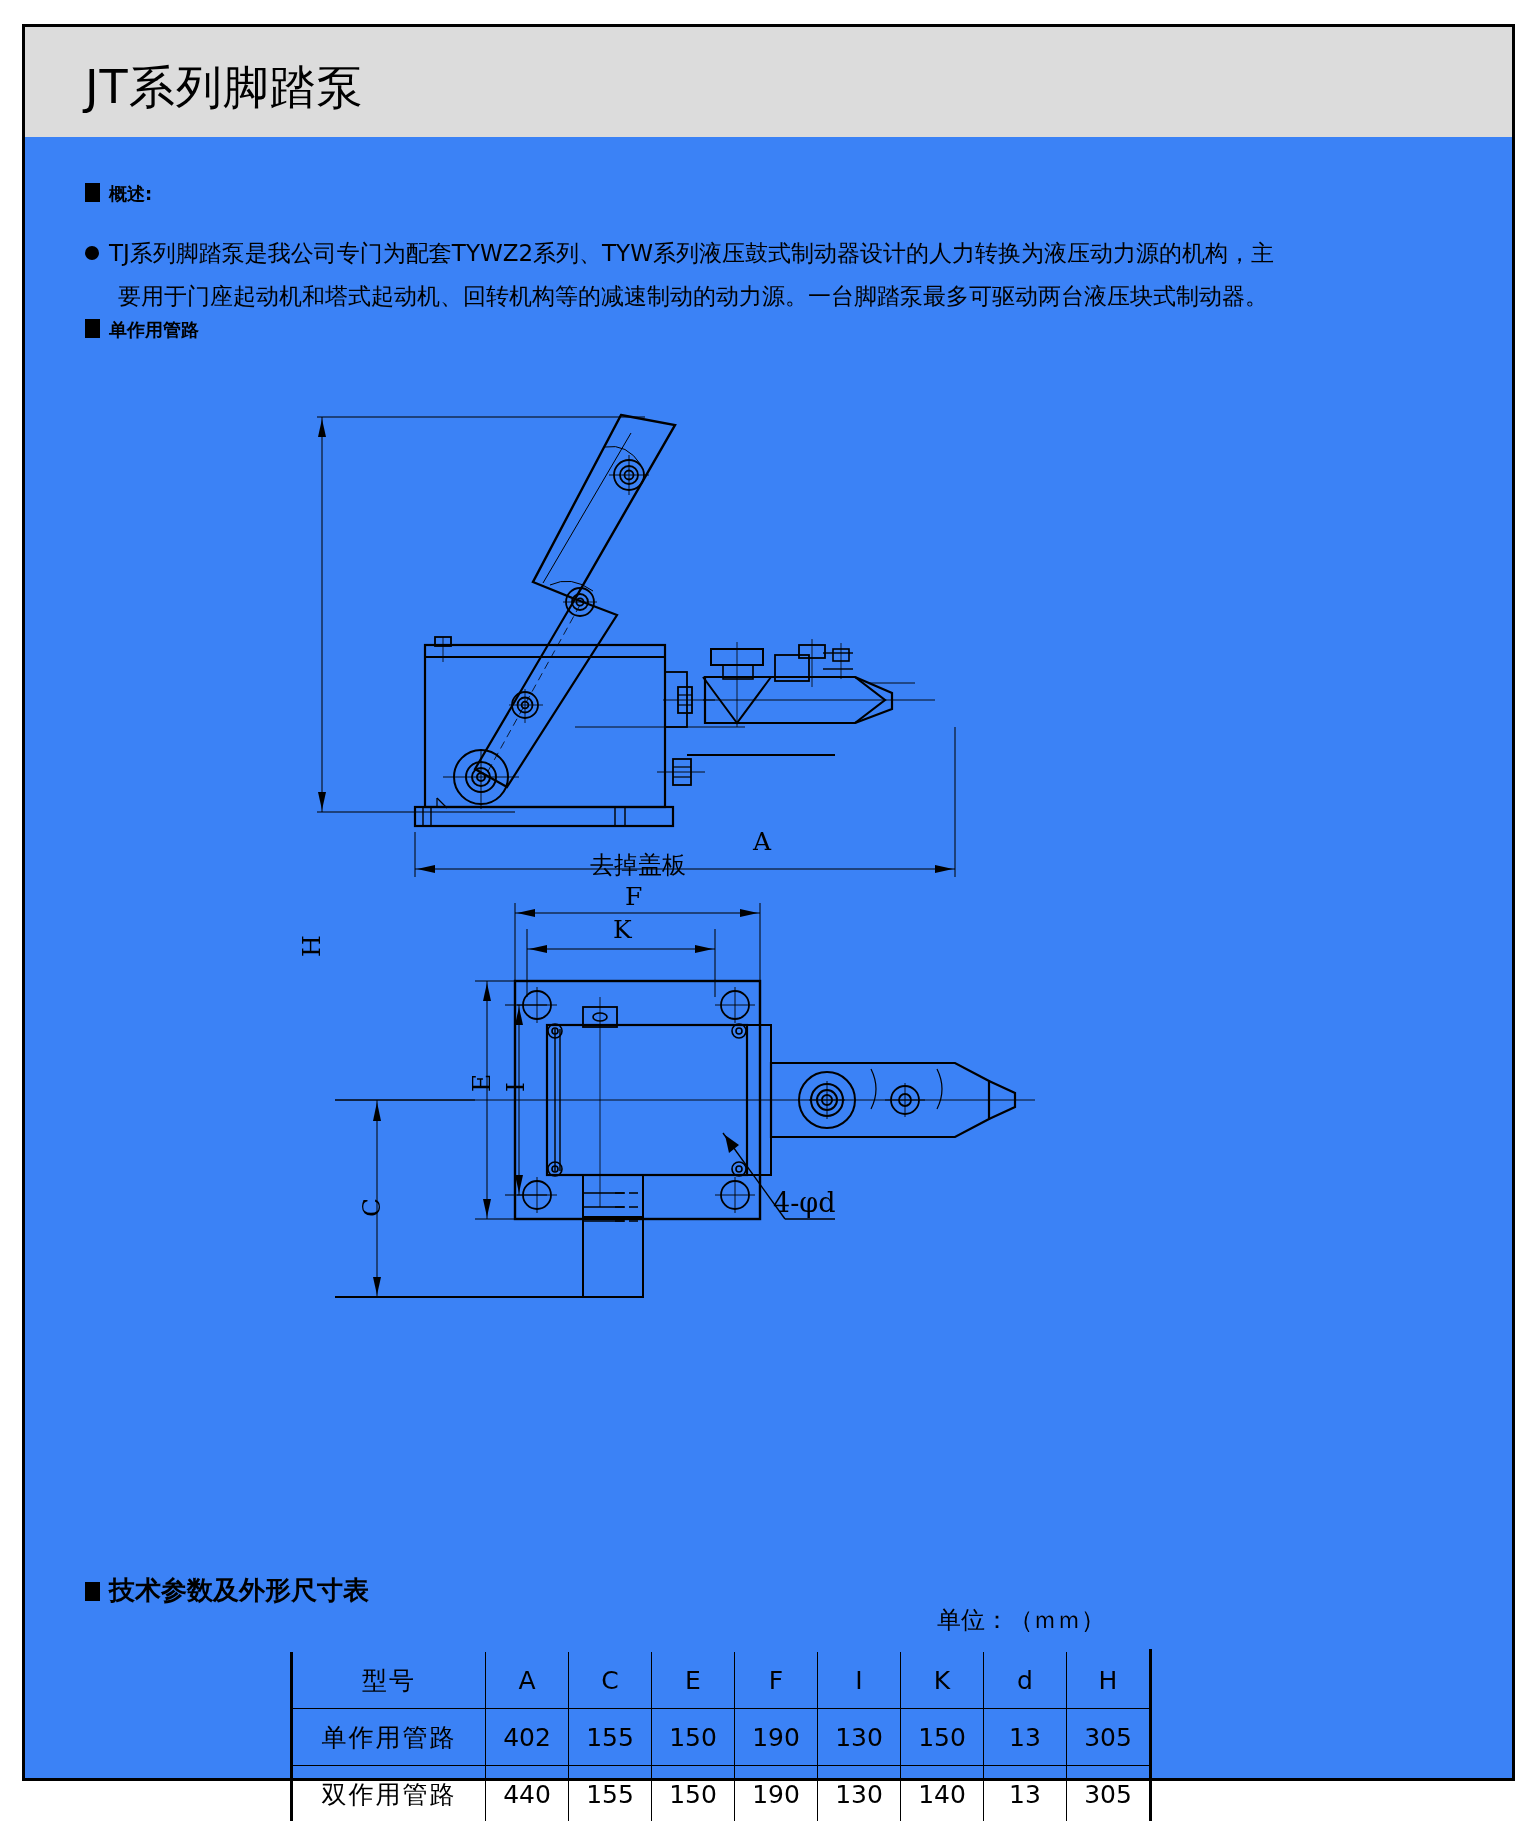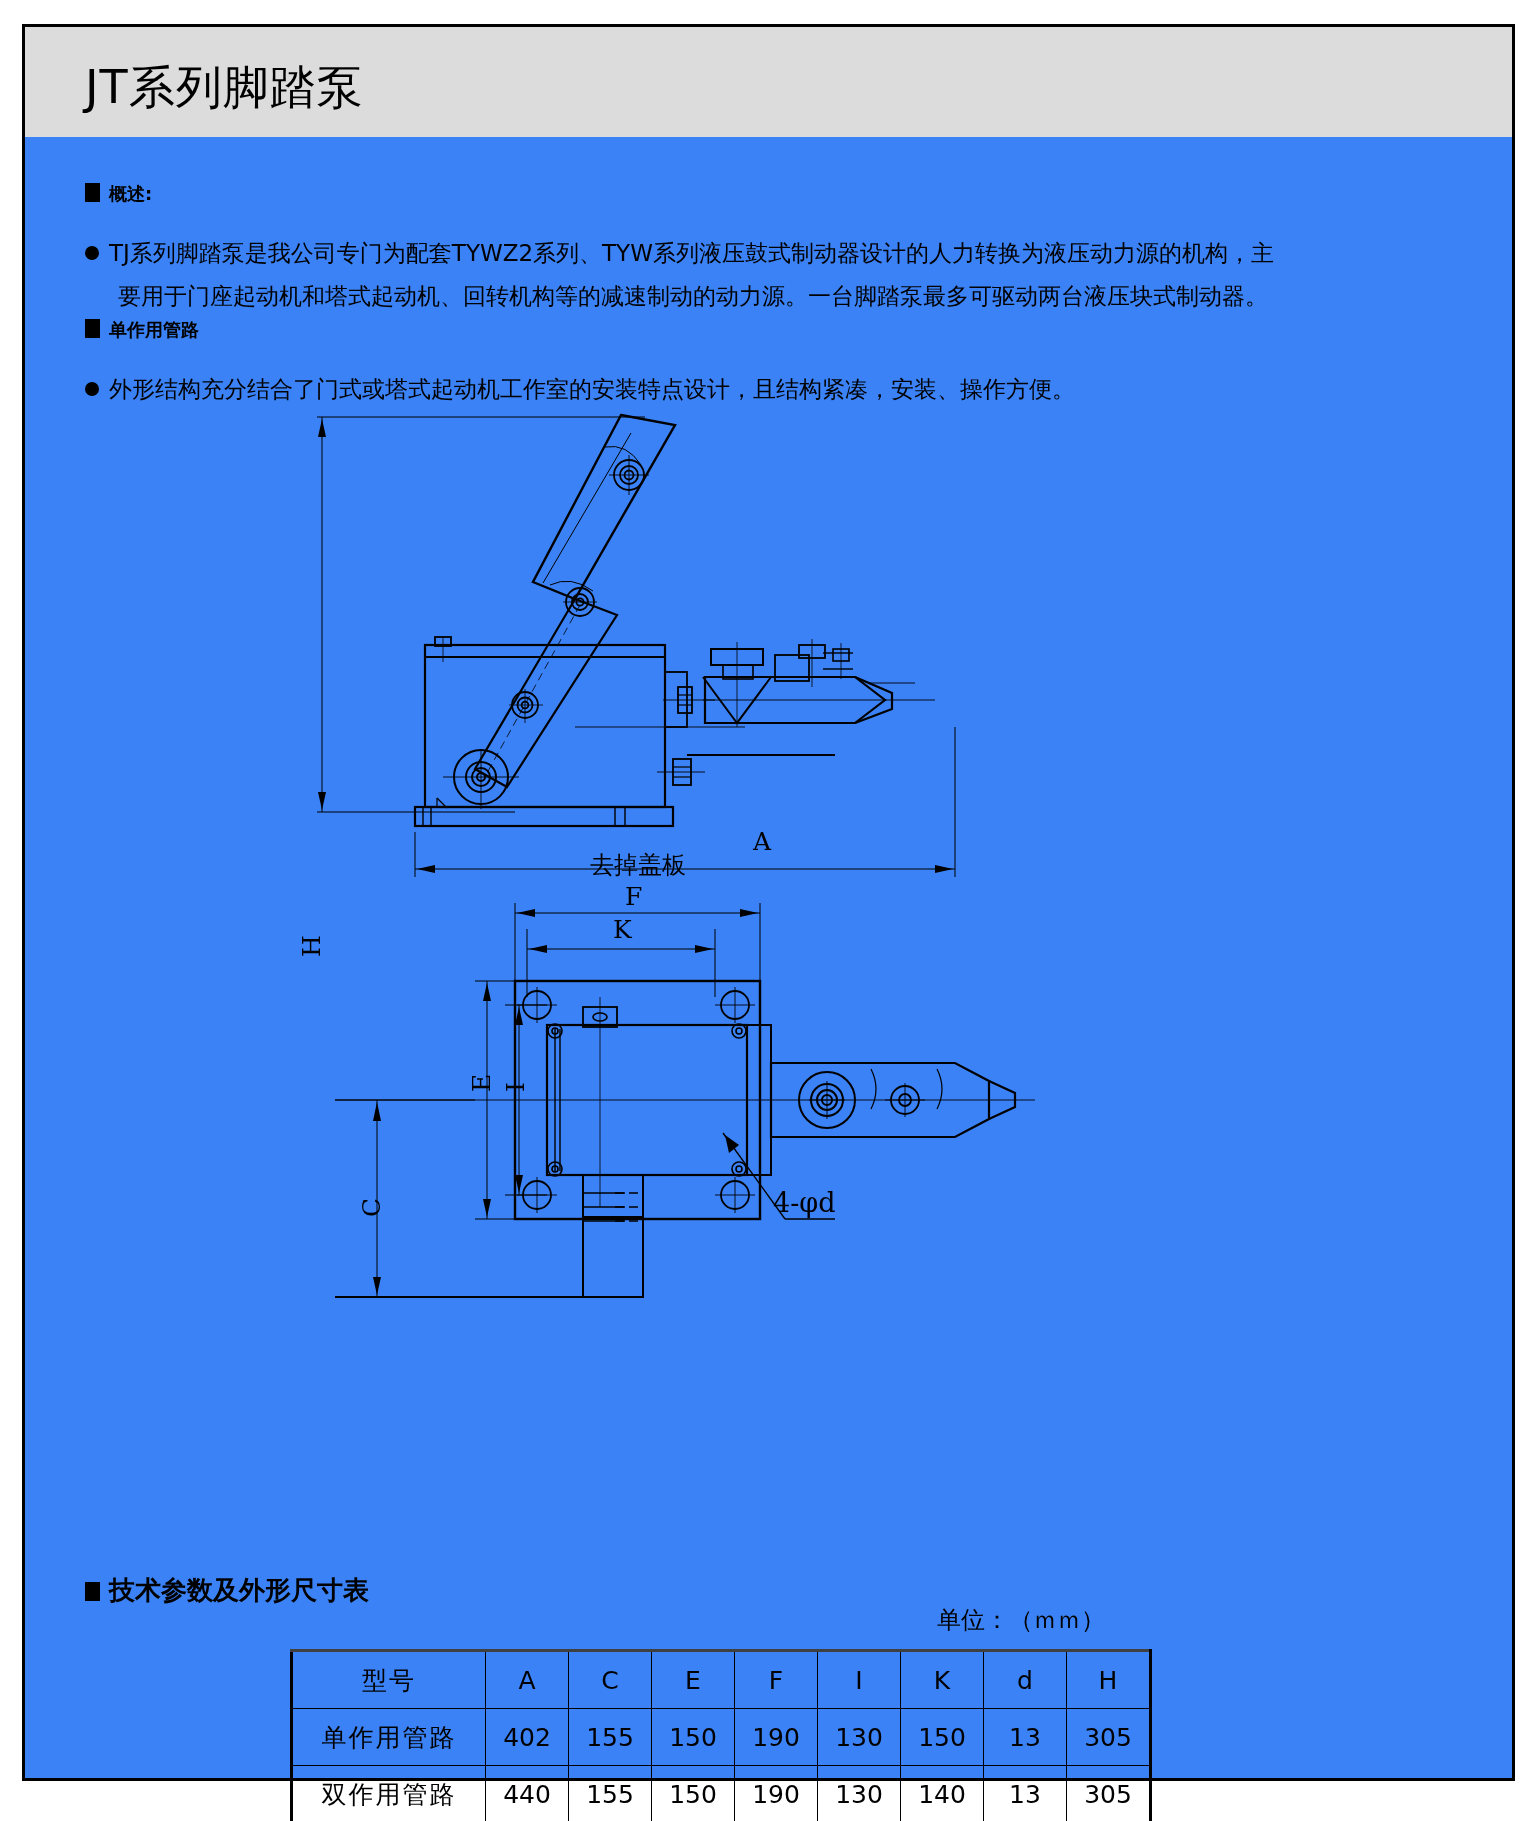--- a/index.html
+++ b/index.html
@@ -133,21 +133,21 @@
   }
   #spec-table td, #spec-table th {
     border: 1px solid #000;
     text-align: center;
     font-weight: normal;
     font-size: 25px;
     height: 56px;
     padding: 0;
   }
   #spec-table tr:first-child td {
-    border-top: 3px solid #404040;
+    border-top: 3px solid #3b82f6;
   }
   #spec-table tr:last-child td {
     border-bottom: 3px solid #000;
   }
   #spec-table td:first-child {
     border-left: 3px solid #000;
     width: 192px;
     letter-spacing: 2px;
   }
   #spec-table td:last-child {
@@ -172,23 +172,20 @@
     <span class="dot-bullet"></span><span>TJ系列脚踏泵是我公司专门为配套TYWZ2系列、TYW系列液压鼓式制动器设计的人力转换为液压动力源的机构，主</span>
   </div>
   <div class="para" style="left:93px; top:248px;">
     <span>要用于门座起动机和塔式起动机、回转机构等的减速制动的动力源。一台脚踏泵最多可驱动两台液压块式制动器。</span>
   </div>
 
   <div class="section-head" style="left:60px; top:291px;">
     <span class="sq-bullet"></span><span>单作用管路</span>
   </div>
 
-  <div class="para" style="left:60px; top:341px;">
-    <span class="dot-bullet"></span><span>外形结构充分结合了门式或塔式起动机工作室的安装特点设计，且结构紧凑，安装、操作方便。</span>
-  </div>
 
   <div class="drawing" style="left:250px; top:360px; width:700px; height:490px;">
     <svg width="700" height="490" viewBox="0 0 700 490" xmlns="http://www.w3.org/2000/svg">
       <g fill="none" stroke="#000" stroke-width="1.6" stroke-linejoin="miter" stroke-linecap="butt">
 
         <line x1="42" y1="30" x2="370" y2="30" stroke-width="1"></line>
 
         <line x1="42" y1="425" x2="240" y2="425" stroke-width="1"></line>
 
         <line x1="47" y1="30" x2="47" y2="425" stroke-width="1"></line>

